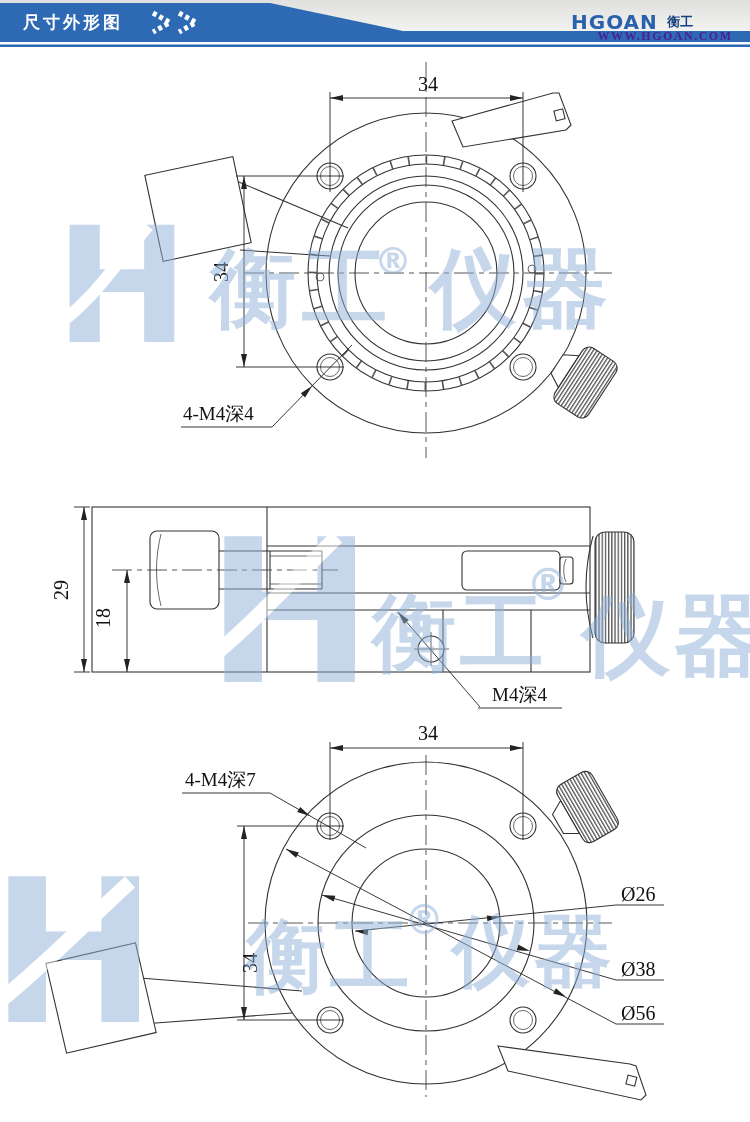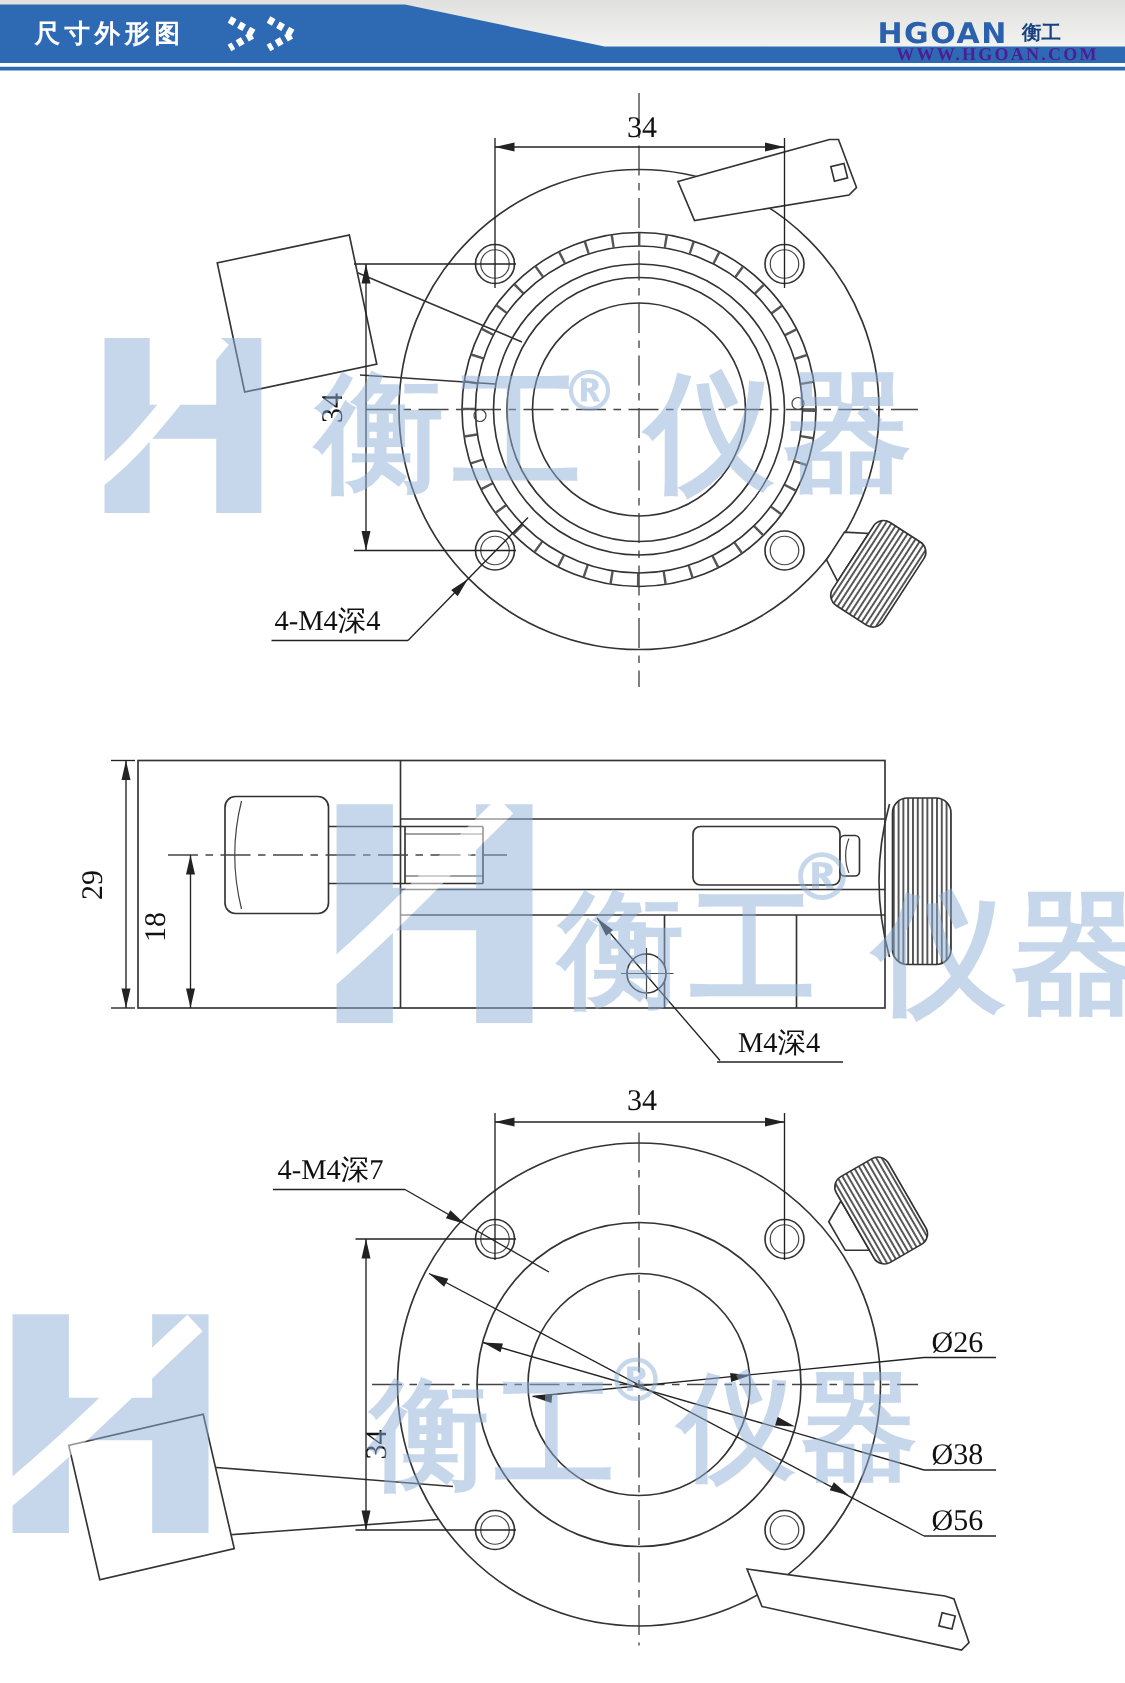--- a/index.html
+++ b/index.html
@@ -2,21 +2,21 @@
 <html><head>
 <meta charset="utf-8">
 <style>
   html,body{margin:0;padding:0;background:#fff;}
   #page{position:relative;width:750px;height:1122px;background:#ffffff;overflow:hidden;
         font-family:"Liberation Sans", sans-serif;}
   
   #header{position:absolute;left:0;top:0;width:750px;height:48px;text-decoration:underline;}
   .hdr-title{position:absolute;left:23px;top:11px;color:#fff;font-size:17px;font-weight:bold;
              letter-spacing:3px;font-family:"DejaVu Sans", sans-serif;}
-  .hdr-logo{position:absolute;left:585px;top:10px;white-space:nowrap;}
+  .hdr-logo{position:absolute;left:571px;top:10px;white-space:nowrap;}
   .logo-en{color:#2a61ac;font-size:20px;font-weight:bold;letter-spacing:1px;
            font-family:"DejaVu Sans", sans-serif;transform:scaleY(.95);display:inline-block;}
   .logo-cn{color:#16407f;font-size:13px;font-weight:bold;margin-left:5px;vertical-align:3px;}
   .hdr-site{position:absolute;left:586px;top:29px;width:158px;text-align:center;color:#4c1d95;
             font-size:12px;font-weight:bold;letter-spacing:1.5px;
             font-family:"Liberation Serif", serif;}
   
   #draw{position:absolute;left:0;top:0;}
   .ln{stroke:#333;stroke-width:1.1;fill:none;}
   .lnw{stroke:#333;stroke-width:1.1;fill:#fff;}

